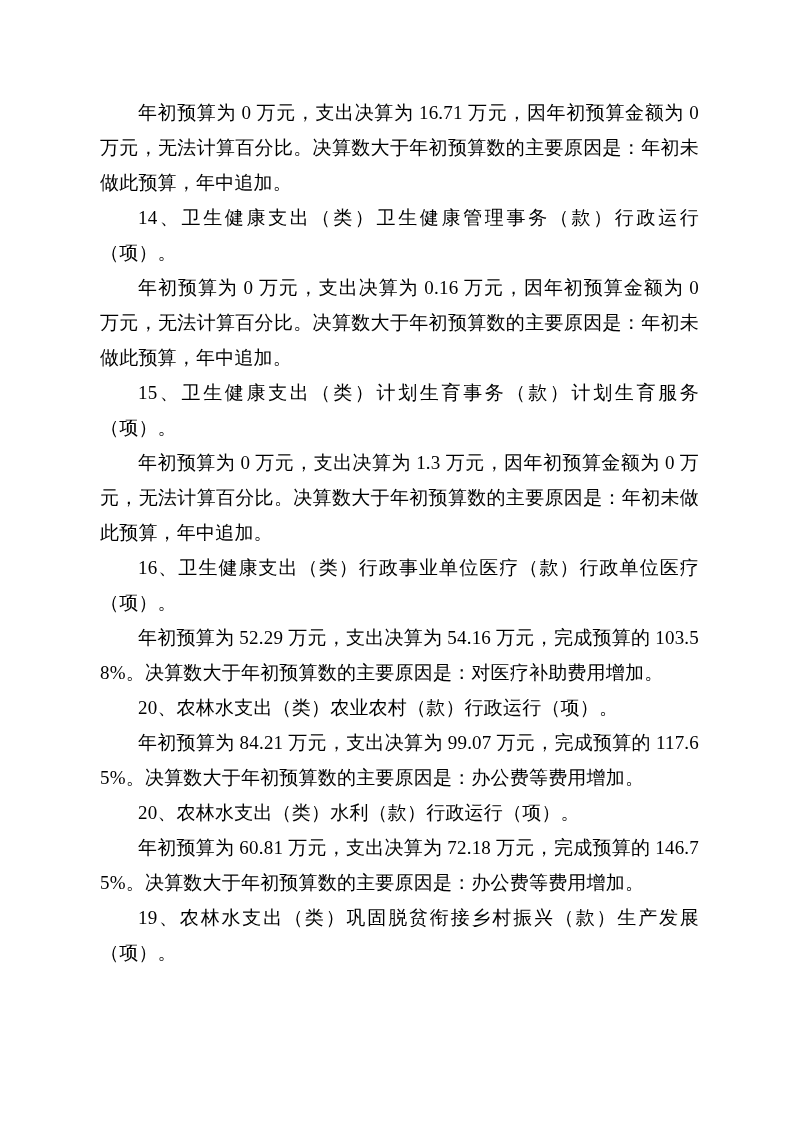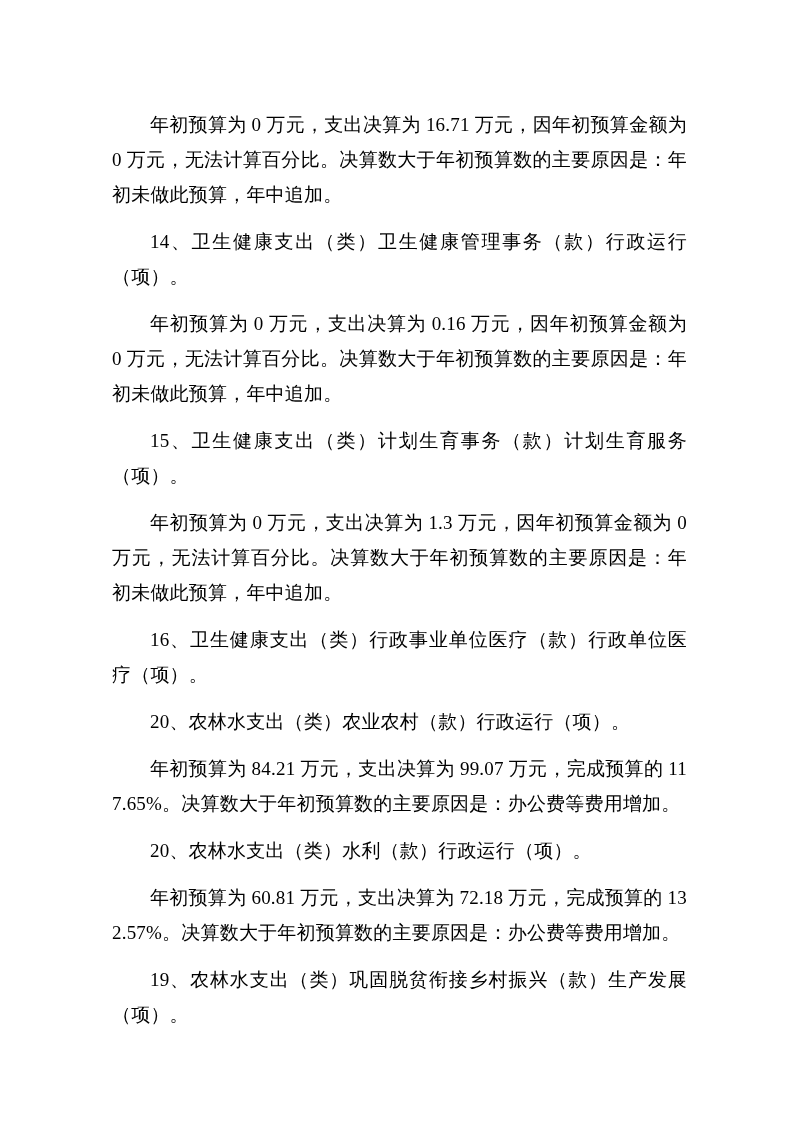--- a/index.html
+++ b/index.html
@@ -14,36 +14,37 @@
     background: #ffffff;
     box-sizing: border-box;
     padding: 95px 94px 0 100px;
     overflow: hidden;
     font-family: "Liberation Serif", "DejaVu Serif", serif;
     font-size: 19px;
     line-height: 35px;
     color: #000000;
   }
   .para {
-    margin: 12px;
+    margin: 0;
     padding: 0;
     text-align: justify;
     text-indent: 2em;
     word-break: break-all;
     letter-spacing: 0.2px;
   }
 </style>
 </head>
 <body>
 
 <div class="page">
   <p class="para">年初预算为 0 万元，支出决算为 16.71 万元，因年初预算金额为 0 万元，无法计算百分比。决算数大于年初预算数的主要原因是：年初未做此预算，年中追加。</p>
   <p class="para">14、卫生健康支出（类）卫生健康管理事务（款）行政运行（项）。</p>
   <p class="para">年初预算为 0 万元，支出决算为 0.16 万元，因年初预算金额为 0 万元，无法计算百分比。决算数大于年初预算数的主要原因是：年初未做此预算，年中追加。</p>
   <p class="para">15、卫生健康支出（类）计划生育事务（款）计划生育服务（项）。</p>
   <p class="para">年初预算为 0 万元，支出决算为 1.3 万元，因年初预算金额为 0 万元，无法计算百分比。决算数大于年初预算数的主要原因是：年初未做此预算，年中追加。</p>
   <p class="para">16、卫生健康支出（类）行政事业单位医疗（款）行政单位医疗（项）。</p>
+  <p class="para">年初预算为 52.29 万元，支出决算为 54.16 万元，完成预算的 103.58%。决算数大于年初预算数的主要原因是：对医疗补助费用增加。</p>
   <p class="para">20、农林水支出（类）农业农村（款）行政运行（项）。</p>
   <p class="para">年初预算为 84.21 万元，支出决算为 99.07 万元，完成预算的 117.65%。决算数大于年初预算数的主要原因是：办公费等费用增加。</p>
   <p class="para">20、农林水支出（类）水利（款）行政运行（项）。</p>
-  <p class="para">年初预算为 60.81 万元，支出决算为 72.18 万元，完成预算的 132.57%。决算数大于年初预算数的主要原因是：办公费等费用增加。</p>
+  <p class="para">年初预算为 60.81 万元，支出决算为 72.18 万元，完成预算的 146.75%。决算数大于年初预算数的主要原因是：办公费等费用增加。</p>
   <p class="para">19、农林水支出（类）巩固脱贫衔接乡村振兴（款）生产发展（项）。</p>
 </div>
 
 </body></html>

